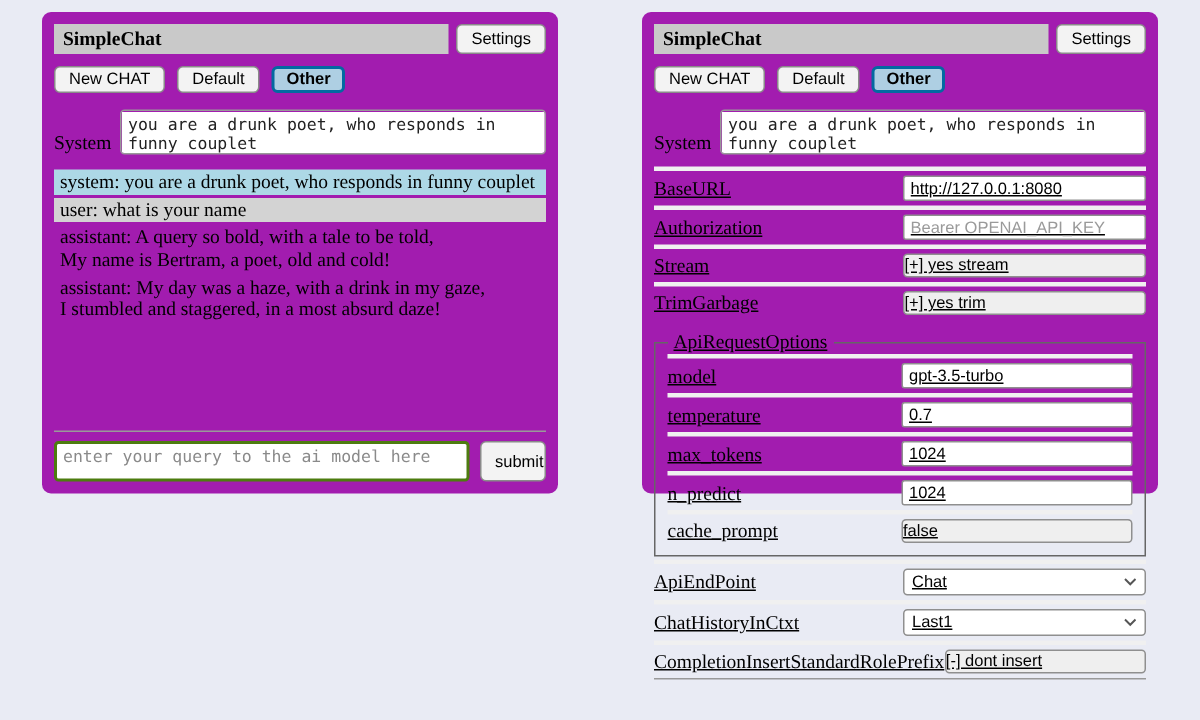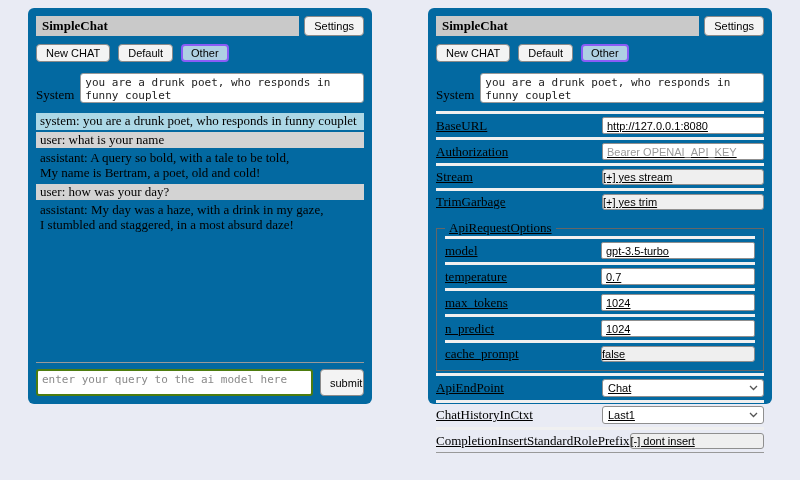--- a/index.html
+++ b/index.html
@@ -7,22 +7,22 @@
   body {
     width: 800px; height: 480px;
     background: #e9ebf4;
     display: flex;
     gap: 56px;
     padding: 8px 28px;
     font-family: "Liberation Serif", serif;
     overflow: hidden;
   }
   .panel {
-    width: 344px; height: 396px;
-    background: #0369a1;
+    width: 344px; height: 321px;
+    background: #a21caf;
     border-radius: 6px;
     padding: 8px;
     display: flex;
     flex-direction: column;
   }
   
   .titlebar { display: flex; gap: 5px; align-items: stretch; margin-bottom: 8px; }
   .titlebar-bg {
     flex: 1; background: #c9c9c9;
     font: bold 13px "Liberation Serif", serif;
@@ -34,22 +34,23 @@
     border-radius: 4px;
     font: 11px "Liberation Sans", sans-serif;
     color: #000;
     padding: 2px 9px;
     cursor: pointer;
     white-space: nowrap;
   }
   .session-row { display: flex; gap: 8px; margin-bottom: 11px; }
   .btn.active {
     background: #aecfe3;
-    border: 2px solid #8b5cf6;
+    border: 2px solid #0369a1;
     padding: 1px 8px;
+    font-weight: bold;
   }
   .system-row { display: flex; gap: 6px; margin-bottom: 8px; align-items: flex-end; }
   .system-label { font: 13px "Liberation Serif", serif; padding-top: 3px; }
   textarea {
     resize: none;
     font: 11px "DejaVu Sans Mono", monospace;
     border: 1px solid #999;
     border-radius: 3px;
     padding: 2px 4px;
     color: #222;
@@ -135,21 +136,20 @@
   <div class="system-row">
     <span class="system-label">System</span>
     <textarea class="system-textarea" style="">you are a drunk poet, who responds in funny couplet</textarea>
   </div>
 
   <div class="chat-area">
     <div class="msg system">system: you are a drunk poet, who responds in funny couplet</div>
     <div class="msg user">user: what is your name</div>
     <div class="msg assistant">assistant: A query so bold, with a tale to be told,
 My name is Bertram, a poet, old and cold!</div>
-    <div class="msg user">user: how was your day?</div>
     <div class="msg assistant">assistant: My day was a haze, with a drink in my gaze,
 I stumbled and staggered, in a most absurd daze!</div>
   </div>
 
   <div class="query-section">
     <hr class="query-hr">
     <div class="query-row">
       <textarea class="query-textarea focused" placeholder="enter your query to the ai model here" style=""></textarea>
       <button class="btn submit-btn">submit</button>
     </div>

